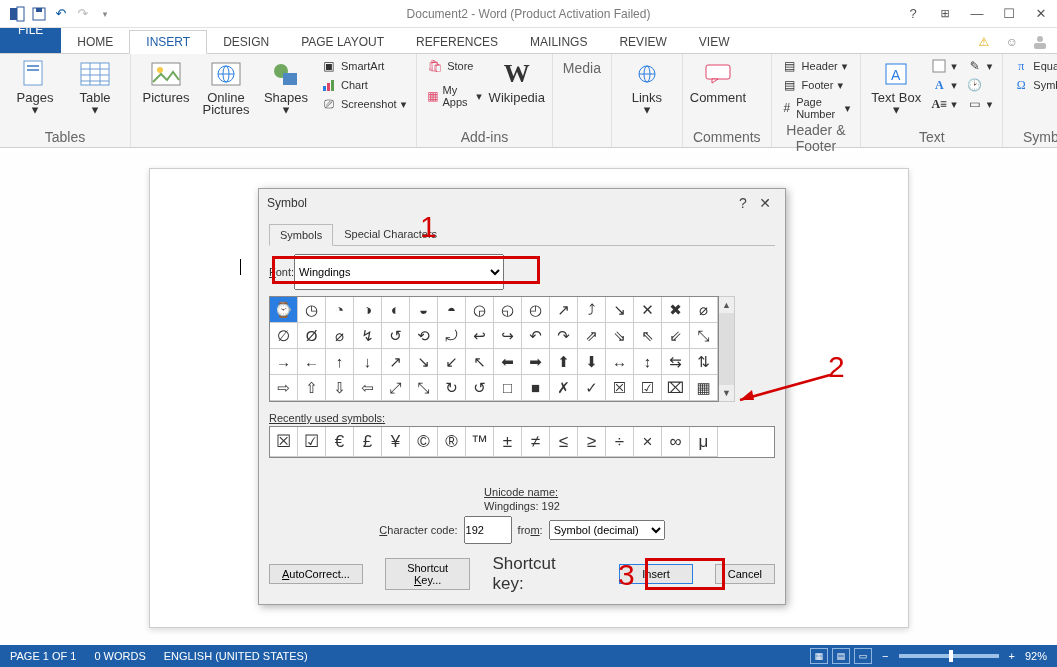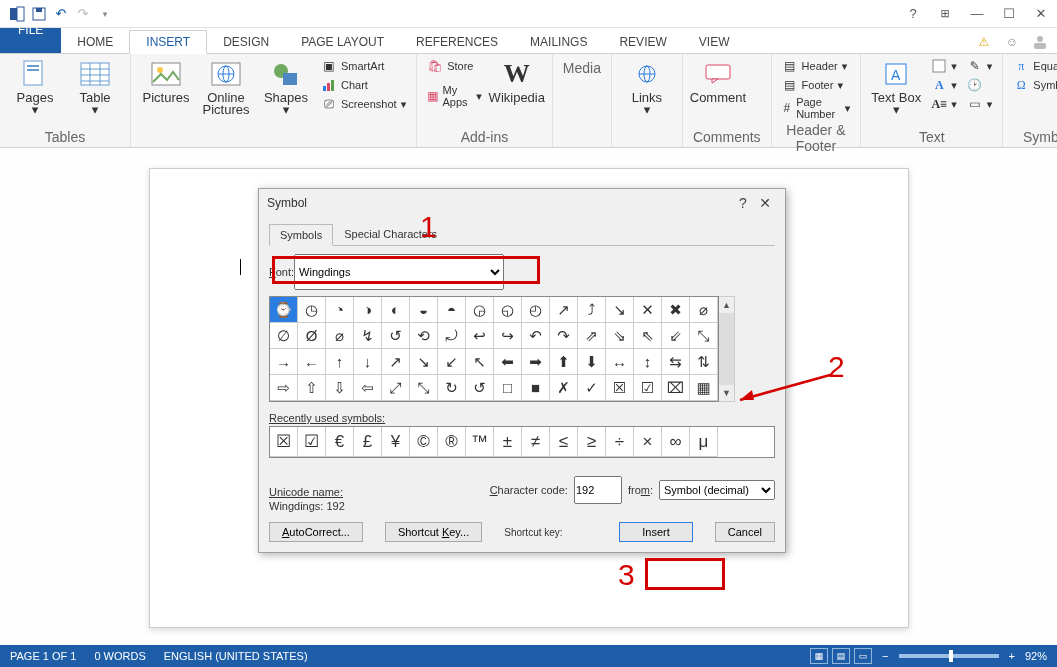--- a/index.html
+++ b/index.html
@@ -63,21 +63,21 @@
   .recentgrid .symcell { font-size:17px; }
   .uname { margin-top:14px; font-size:11px; }
   .uname .lbl { text-decoration: underline; }
   .coderow { display:flex; align-items:center; gap:6px; font-size:11px; margin-top:4px; justify-content:flex-end; }
   .coderow input { width:48px; height:28px; font-size:11px; }
   .coderow select { width:116px; height:20px; font-size:11px; }
   .btnrow { display:flex; align-items:center; gap:22px; margin-top:10px; }
   .btnrow .spacer { flex:1; }
   .wbtn { background:#e7e7e7; border:1px solid #aaa; padding:3px 12px; font-size:11px; }
   .wbtn.primary { border:1px solid #2a7de1; color:#000; background:#e7e7e7; }
-  .shortcut-lbl { font-size:10px; }
+  .shortcut-lbl { font-size:17px; }
 
   
   .anno { position:absolute; color:#d40000; font-size:30px; font-weight:400; font-family: "Segoe UI", sans-serif; }
   .redbox { position:absolute; border:3px solid #d40000; }
   .arrow-svg { position:absolute; }
 
   
   .statusbar { position:absolute; left:0; right:0; bottom:0; height:22px; background:#1e5ea8; color:#fff; font-size:11px; display:flex; align-items:center; padding:0 10px; gap:18px; }
   .statusbar .stat-right { margin-left:auto; display:flex; align-items:center; gap:10px; }
   .view-icons { display:flex; gap:4px; }
@@ -101,20 +101,21 @@
     <div class="icon">
         <svg width="14" height="14">
           <rect x="1" y="1" width="12" height="12" fill="none" stroke="#2a5599"></rect>
           <rect x="4" y="1" width="6" height="4" fill="#2a5599"></rect>
         </svg>
       </div>
     <div class="icon">↶</div>
     <div class="icon" style="color:#bbb">↷</div>
     <div class="icon" style="font-size:9px;color:#888">▾</div>
   </div>
+  <div class="doctitle">Document2 - Word (Product Activation Failed)</div>
   <div class="winctrls">
     <div class="wc">?</div>
     <div class="wc" style="font-size:11px">⊞</div>
     <div class="wc">—</div>
     <div class="wc">☐</div>
     <div class="wc">✕</div>
   </div>
 </div>
 
 <div class="tabs">
@@ -436,21 +437,21 @@
         <div class="symcell">±</div>
         <div class="symcell">≠</div>
         <div class="symcell">≤</div>
         <div class="symcell">≥</div>
         <div class="symcell">÷</div>
         <div class="symcell">×</div>
         <div class="symcell">∞</div>
         <div class="symcell">μ</div>
       </div>
 
-    <div style="display:flex; margin-top:14px; align-items:flex-start;">
+    <div style="display:flex; margin-top:14px; align-items:center;flex-direction:column;">
       <div style="flex:1">
         <div class="uname"><span class="lbl">Unicode name:</span></div>
         <div style="font-size:11px;margin-top:2px">Wingdings: 192</div>
       </div>
       <div class="coderow">
         <span><u>C</u>haracter code:</span>
         <input type="text" value="192" style="">
         <span>fro<u>m</u>:</span>
         <select><option>Symbol (decimal)</option></select>
       </div>

